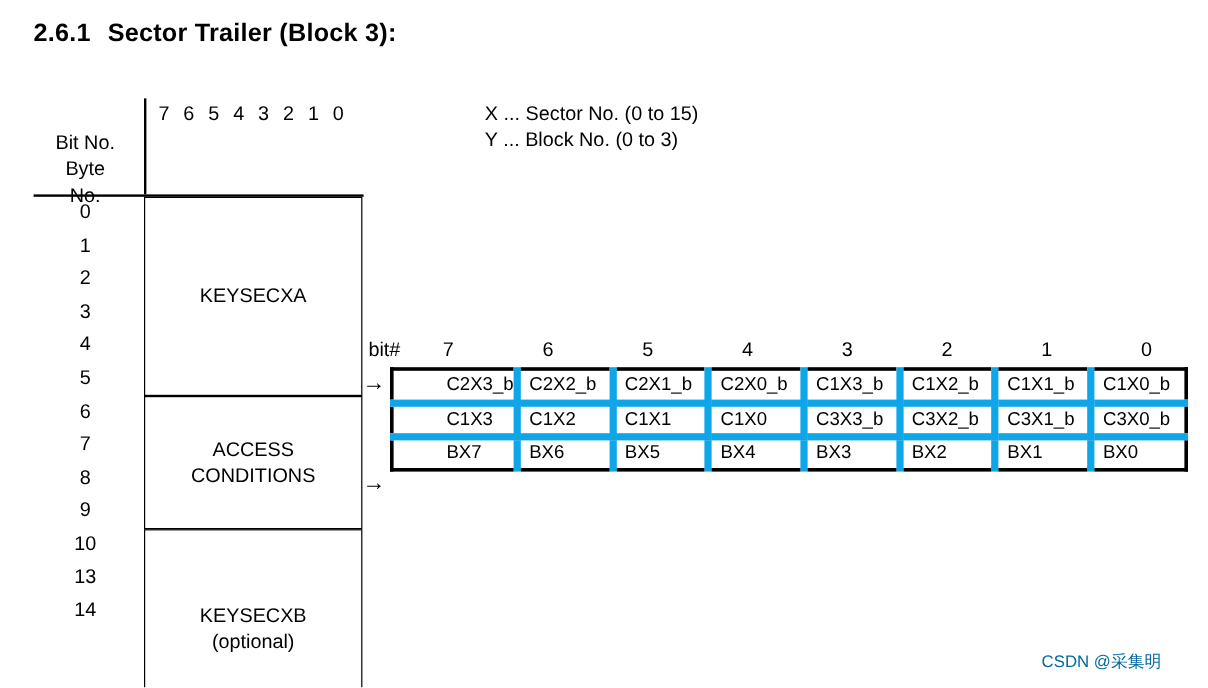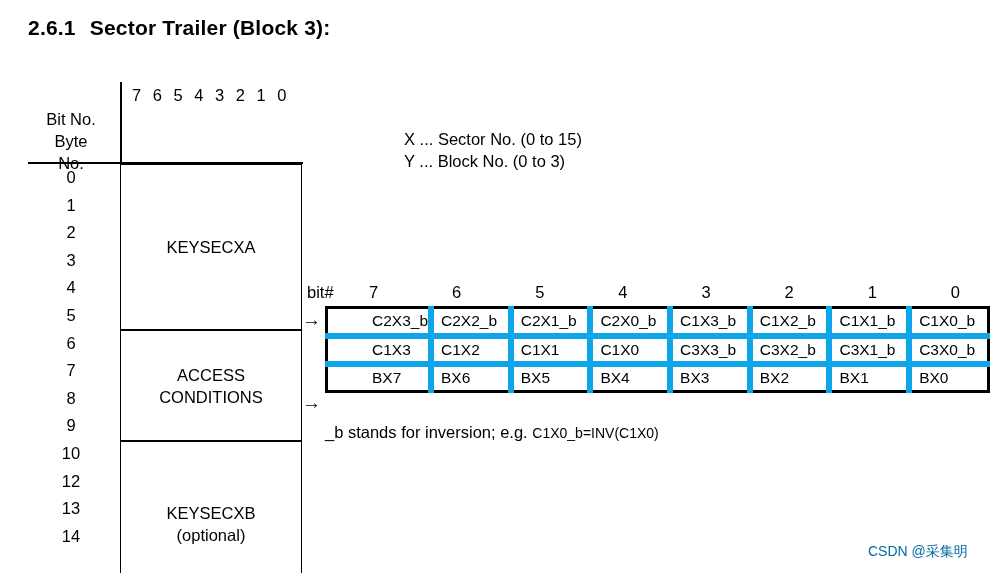--- a/index.html
+++ b/index.html
@@ -32,21 +32,20 @@
   #heading .num { margin-right: 14px; }
 
   
   #legend {
     position: absolute;
     left: 404px;
     top: 84px;
     font-size: 16.5px;
     line-height: 22px;
     white-space: nowrap;
-    margin-top: 44px;
   }
 
   
   #byte-table {
     position: absolute;
     left: 28px;
     top: 82px;
     width: 275px;
     height: 485px;
   }
@@ -229,21 +228,20 @@
       <div>1</div>
       <div>2</div>
       <div>3</div>
       <div>4</div>
       <div>5</div>
       <div>6</div>
       <div>7</div>
       <div>8</div>
       <div>9</div>
       <div>10</div>
-      <div>12</div>
       <div>13</div>
       <div>14</div>
 
     </div>
 
     <div class="blk" id="blk-keya">
       <div>KEYSECXA</div>
     </div>
 
     <div class="blk" id="blk-acc">
@@ -302,20 +300,16 @@
         <td>BX5</td>
         <td>BX4</td>
         <td>BX3</td>
         <td>BX2</td>
         <td>BX1</td>
         <td>BX0</td>
       </tr>
     </tbody>
   </table>
 
-  <div id="caption">
-    <span>_b stands for inversion; e.g.</span>
-    <span class="small">C1X0_b=INV(C1X0)</span>
-  </div>
 
   <div id="watermark">CSDN @采集明</div>
 
 </div>
 
 </body></html>

